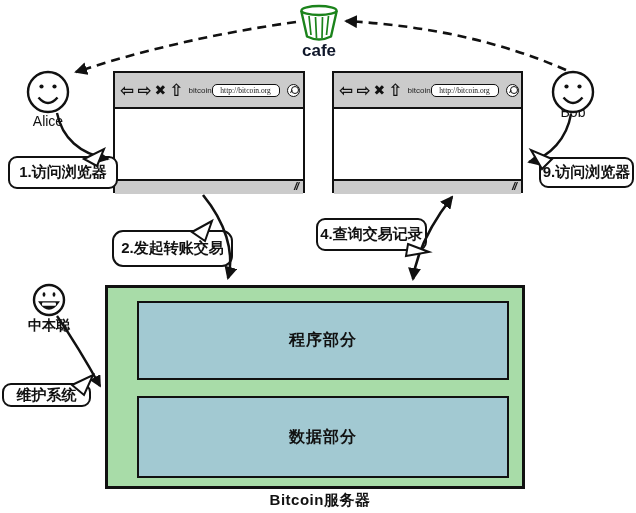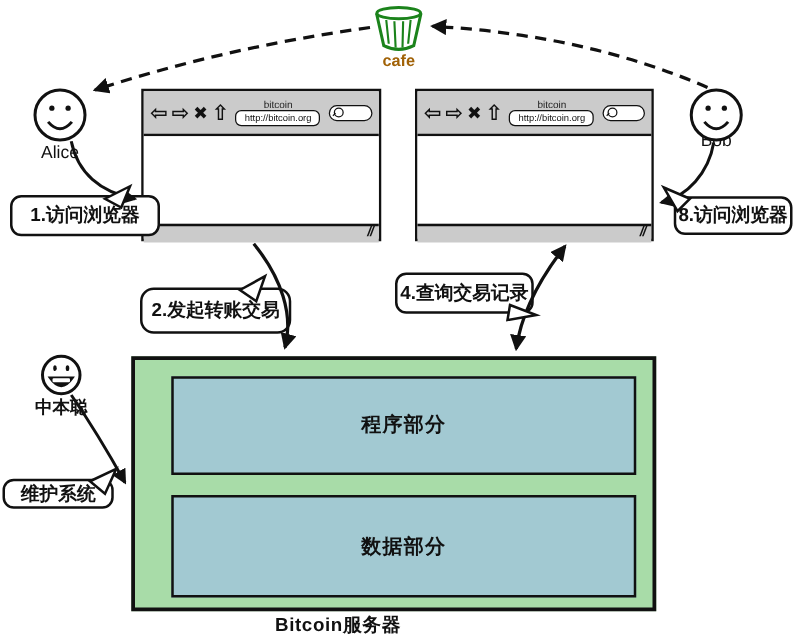--- a/index.html
+++ b/index.html
@@ -10,25 +10,25 @@
   }
   .abs{position:absolute;}
   
   .browser{background:#fff;border:2.5px solid #111;box-sizing:border-box;}
   .toolbar{
     height:36px;background:#cbcbcb;border-bottom:2.5px solid #111;
     display:flex;align-items:center;padding:0 5px;box-sizing:border-box;gap:3px;
   }
   .navicon{font-size:17px;font-weight:bold;line-height:1;color:#111;cursor:default;}
   .navicon.xicon{font-size:14px;}
-  .urlwrap{display:flex;flex-direction:column;align-items:center;margin-left:2px;}
+  .urlwrap{display:flex;align-items:center;margin-left:2px;}
   .browser-title{font-size:8px;line-height:9px;color:#222;}
   .urlbar{
     width:66px;height:11px;background:#fff;border:1.5px solid #111;border-radius:5px;
-    font-size:7.5px;line-height:11px;text-align:center;white-space:nowrap;overflow:hidden;
+    font-size:7.5px;line-height:11px;text-align:center;white-space:nowrap;overflow:hidden;font-family:Liberation Serif, serif;
   }
   .searchpill{
     width:38px;height:13px;background:#fff;border:1.5px solid #111;border-radius:8px;
     margin-left:4px;display:flex;align-items:center;padding-left:3px;box-sizing:border-box;
   }
   .mag{position:relative;width:6px;height:6px;border:1.3px solid #111;border-radius:50%;display:inline-block;}
   .mag::after{content:"";position:absolute;left:-2px;top:4px;width:3px;height:1.3px;background:#111;transform:rotate(-45deg);}
   .bcontent{height:70px;background:#fff;}
   .statusbar{
     position:relative;height:13px;background:#cbcbcb;border-top:2.5px solid #111;box-sizing:content-box;
@@ -46,22 +46,22 @@
     background:#a8dca8;border:3px solid #111;box-sizing:border-box;z-index:1;
   }
   .part{
     position:absolute;background:#a2c9d2;border:2px solid #111;box-sizing:border-box;
     display:flex;align-items:center;justify-content:center;
     font-size:16px;font-weight:600;letter-spacing:1px;
   }
   
   .lbl{font-size:14px;text-align:center;}
   .lbl.bold{font-weight:600;}
-  .cafelbl{color:#a16207;font-weight:600;font-size:13px;}
-  .caption{font-size:15px;font-weight:600;text-align:left;letter-spacing:0.5px;}
+  .cafelbl{color:#0f172a;font-weight:600;font-size:17px;}
+  .caption{font-size:15px;font-weight:600;text-align:center;letter-spacing:0.5px;}
   svg.layer{position:absolute;left:0;top:0;z-index:5;pointer-events:none;}
 </style>
 </head>
 <body>
 
 <div id="stage">
 
   <div class="browser abs" style="left:113px;top:71px;width:192px;height:122px;">
     <div class="toolbar">
       <span class="navicon">⇦</span>
@@ -95,23 +95,23 @@
       <div class="searchpill">
         <span class="mag"></span>
       </div>
     </div>
     <div class="bcontent"></div>
     <div class="statusbar">
       <span class="resize">//</span>
     </div>
   </div>
 
-  <div class="bubble abs" style="left:8px;top:156px;width:120px;height:33px;">1.访问浏览器</div>
+  <div class="bubble abs" style="left:8px;top:156px;width:110px;height:33px;">1.访问浏览器</div>
   <div class="bubble abs" style="left:112px;top:230px;width:121px;height:37px;border-radius:11px;">2.发起转账交易</div>
-  <div class="bubble abs" style="left:539px;top:157px;width:95px;height:31px;">8.访问浏览器</div>
+  <div class="bubble abs" style="left:539px;top:157px;width:95px;height:31px;">9.访问浏览器</div>
   <div class="bubble abs" style="left:316px;top:218px;width:111px;height:33px;">4.查询交易记录</div>
   <div class="bubble abs" style="left:2px;top:383px;width:89px;height:24px;">维护系统</div>
 
   <div class="server abs" style="left:105px;top:285px;width:420px;height:204px;">
     <div class="part" style="left:29px;top:108px;width:372px;height:82px;">数据部分</div>
     <div class="part" style="left:29px;top:13px;width:372px;height:79px;">程序部分</div>
   </div>
   <div class="caption abs" style="left:220px;top:491px;width:200px;">Bitcoin服务器</div>
 
   <div class="lbl cafelbl abs" style="left:279px;top:41px;width:80px;">cafe</div>

